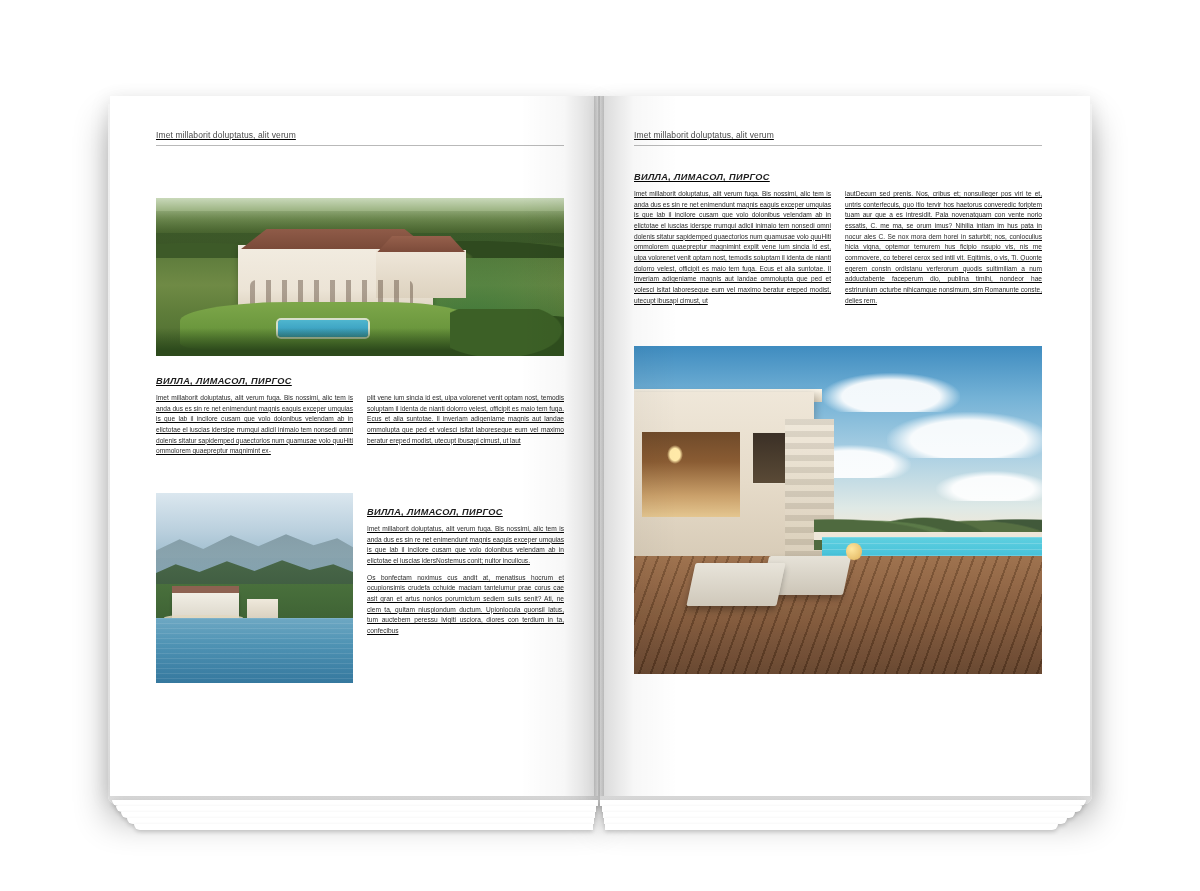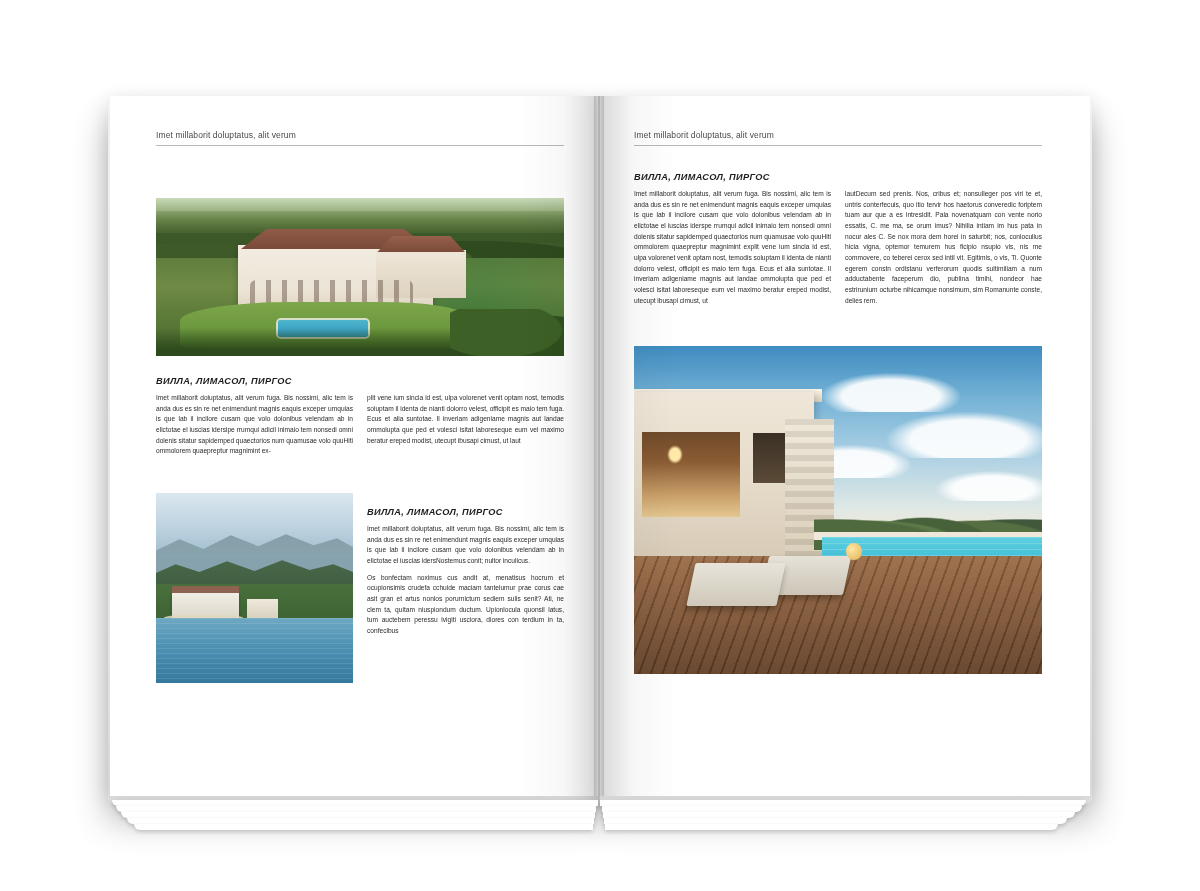--- a/index.html
+++ b/index.html
@@ -87,20 +87,21 @@
     top: 96px; left: 594px; width: 10px; height: 700px;
     background: linear-gradient(to right, rgba(120,120,120,0.35), rgba(255,255,255,0.0) 45%, rgba(120,120,120,0.35));
   }
 
   
   .content {
     position: absolute;
     inset: 0;
     padding: 34px 44px 30px 44px;
     box-sizing: border-box;
+    text-decoration: underline;
   }
   .page-left .content { padding-left: 46px; padding-right: 38px; }
   .page-right .content { padding-left: 36px; padding-right: 48px; }
 
   .running-head {
     font-size: 8.5px;
     color: #4a4a4a;
     letter-spacing: 0.1px;
     padding-bottom: 5px;
     border-bottom: 1px solid #b9b9b9;

